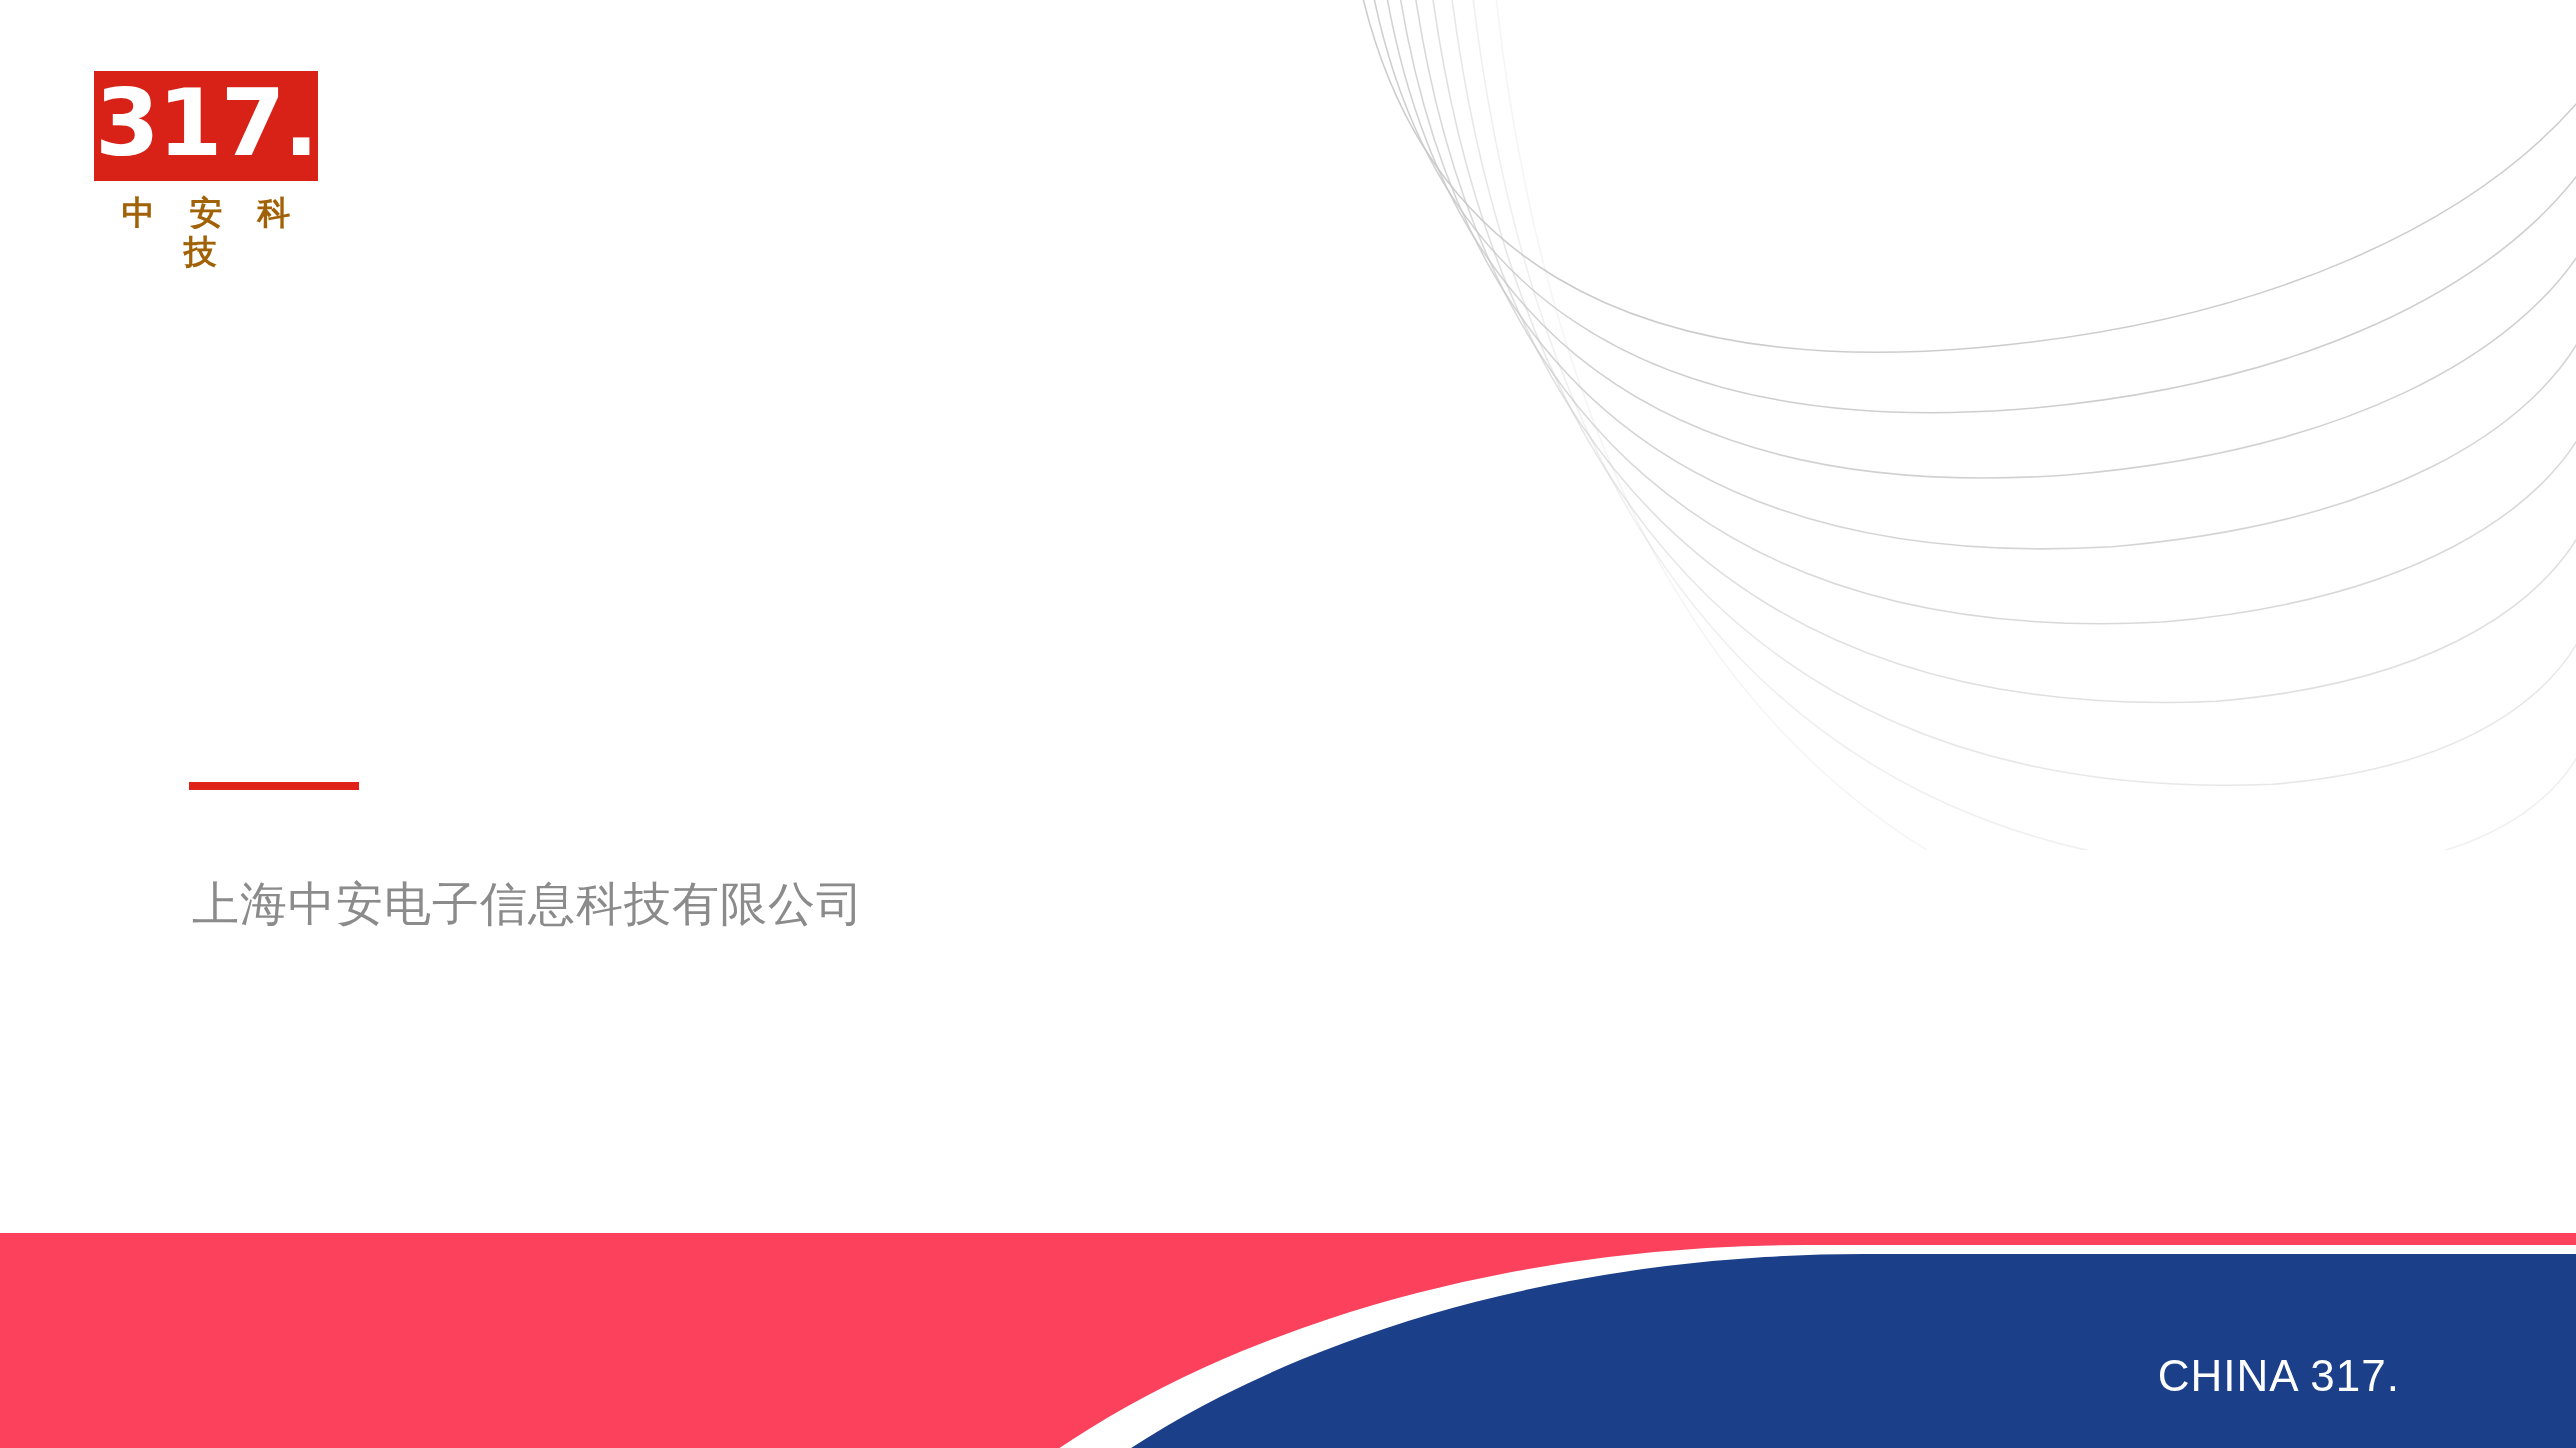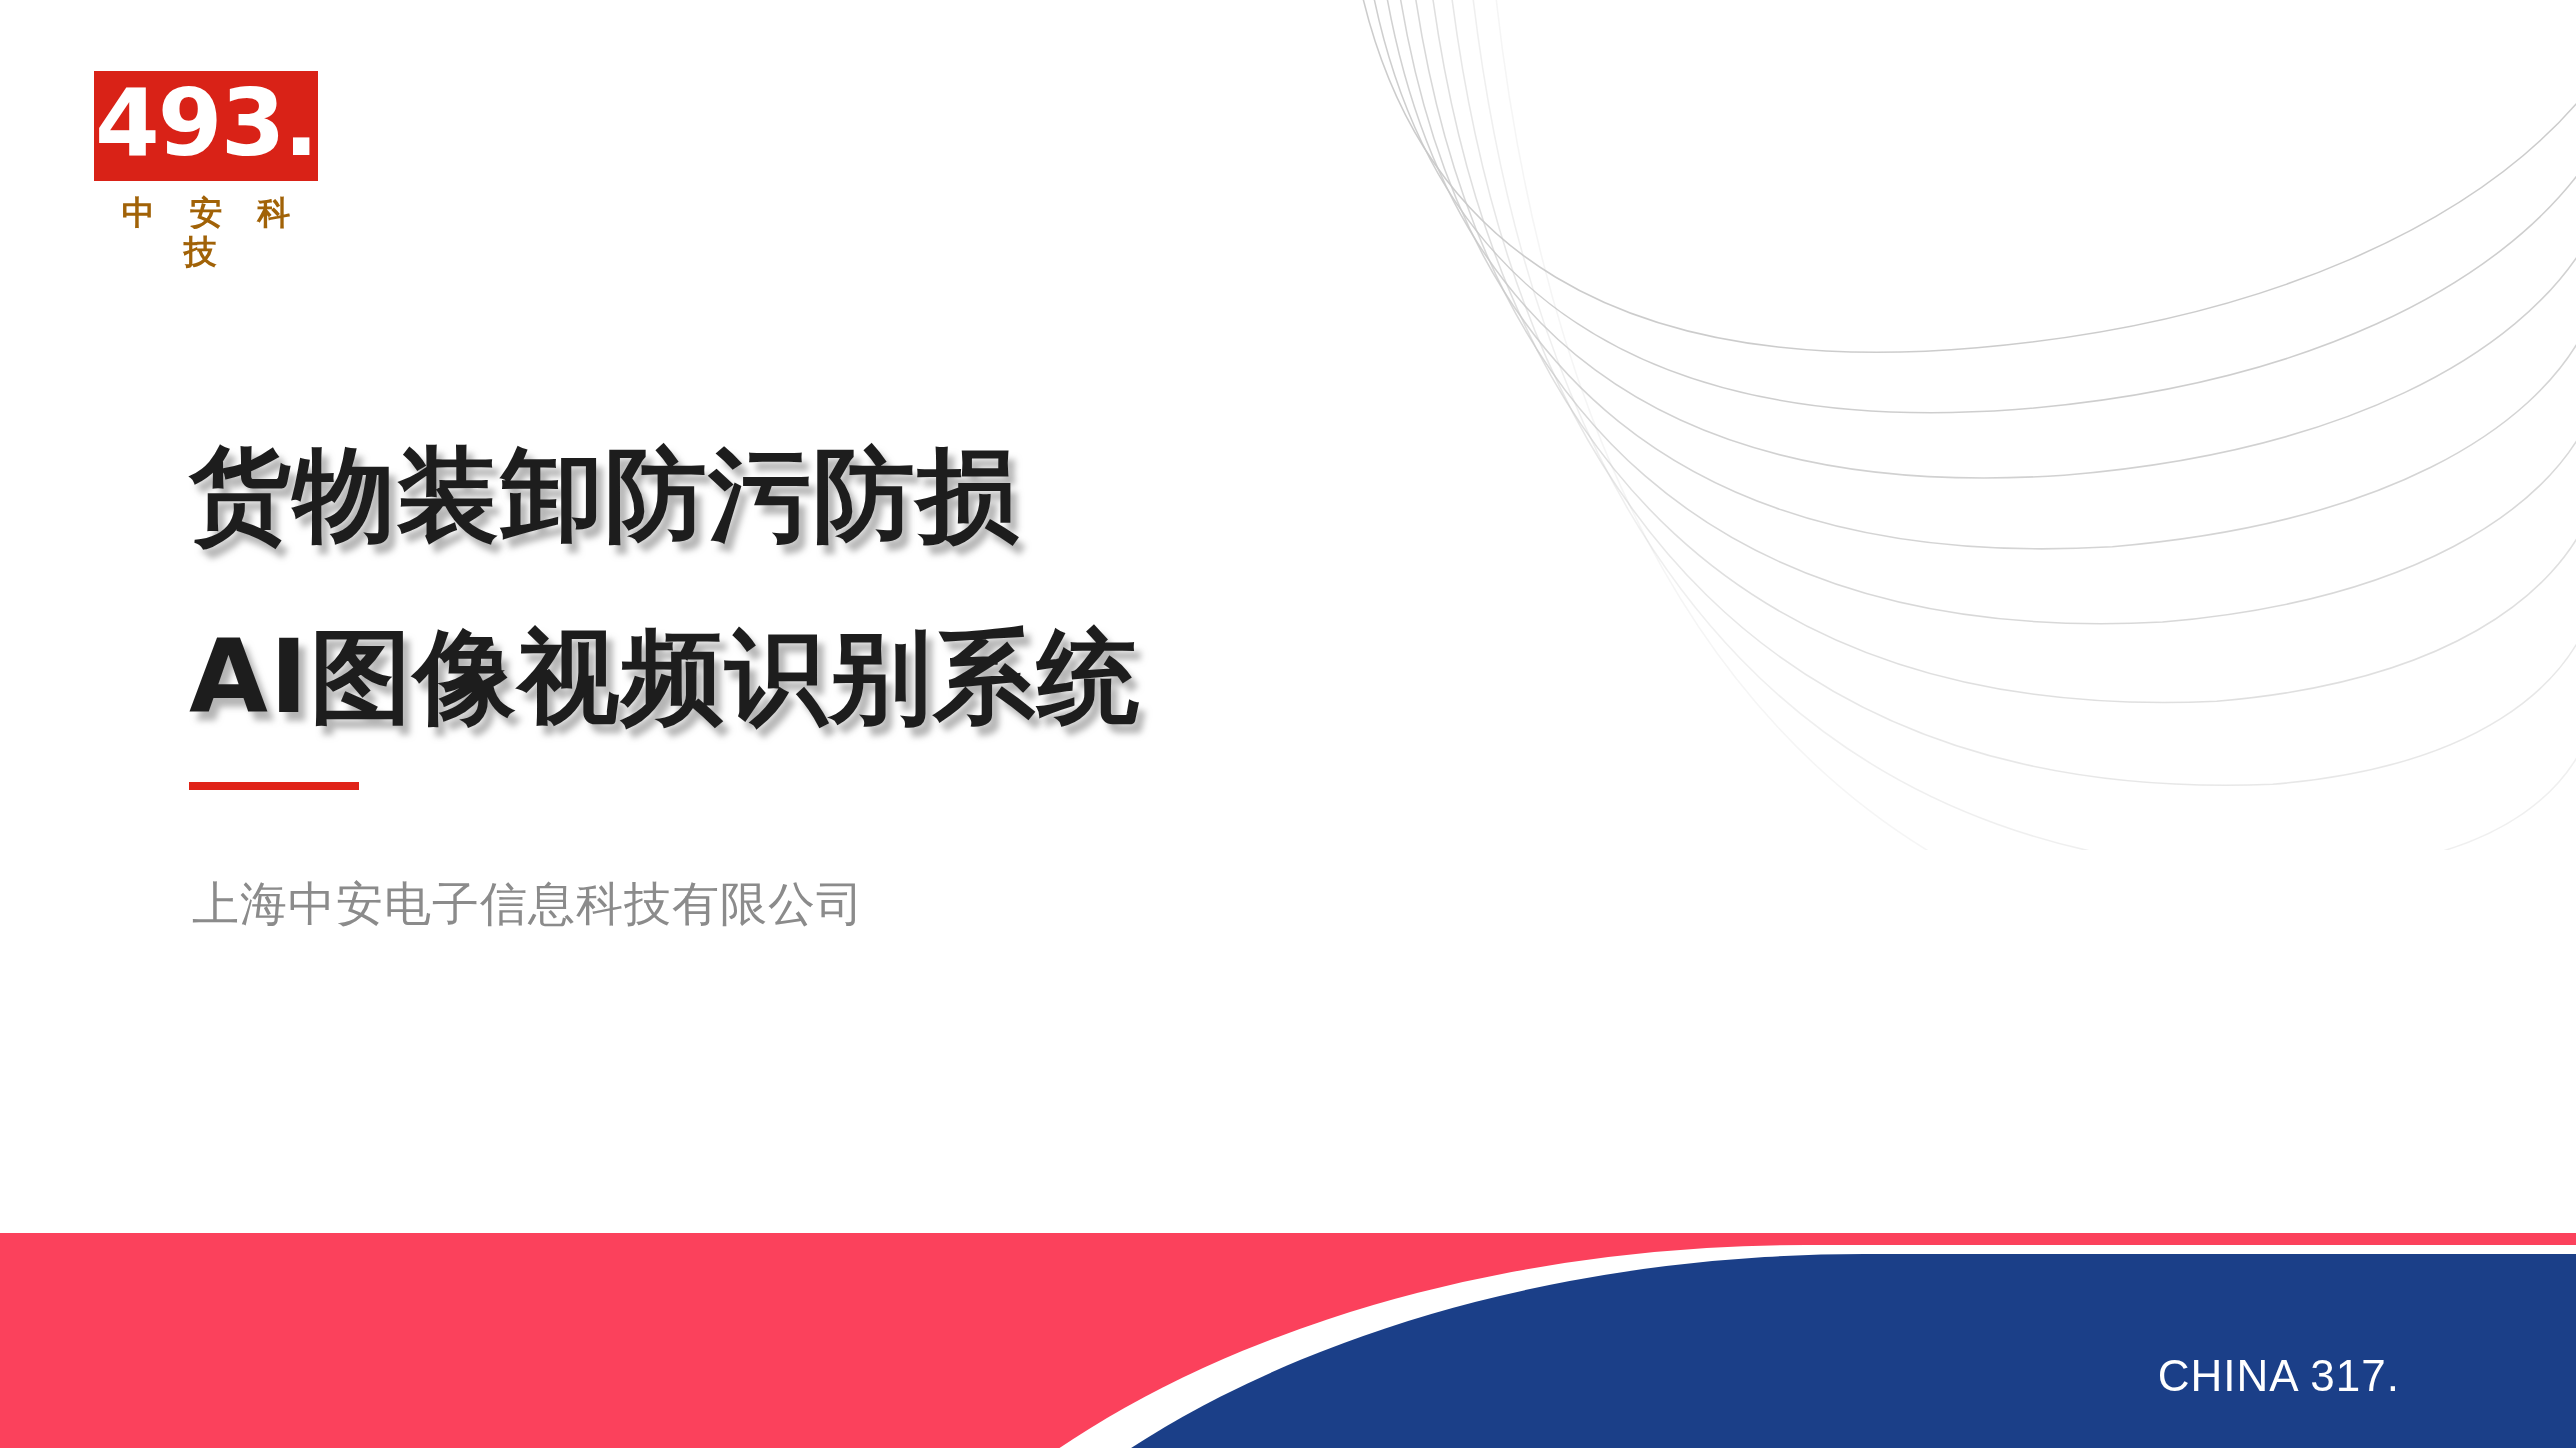--- a/index.html
+++ b/index.html
@@ -168,29 +168,25 @@
       <path d="M 116 -20 C 180 438, 434 668, 892 644 C 1150 622, 1290 528, 1334 432" opacity="0.72"></path>
       <path d="M 134 -20 C 200 490, 470 748, 948 726 C 1186 706, 1300 616, 1336 528" opacity="0.6"></path>
       <path d="M 154 -20 C 222 546, 510 832, 1006 812 C 1220 794, 1310 710, 1338 630" opacity="0.45"></path>
       <path d="M 176 -20 C 246 606, 554 920, 1068 902 C 1252 886, 1320 812, 1340 740" opacity="0.3"></path>
       <path d="M 200 -20 C 272 670, 600 1012, 1132 996 C 1280 982, 1328 918, 1342 858" opacity="0.18"></path>
     </g>
   </svg>
 
   <div id="logo-block">
     <div id="logo-mark">
-      <span id="logo-mark-text">493.</span>
+      <span id="logo-mark-text">317.</span>
     </div>
     <div id="logo-sub">中 安 科 技</div>
   </div>
 
-  <div id="headline">
-    <div class="headline-line">货物装卸防污防损</div>
-    <div class="headline-line">AI图像视频识别系统</div>
-  </div>
 
   <div id="title-rule"></div>
 
   <div id="subtitle">上海中安电子信息科技有限公司</div>
 
   <div id="footer">
     <div id="footer-red"></div>
     <div id="footer-white-arc"></div>
     <div id="footer-blue-arc"></div>
     <div id="footer-brand">CHINA 317.</div>

